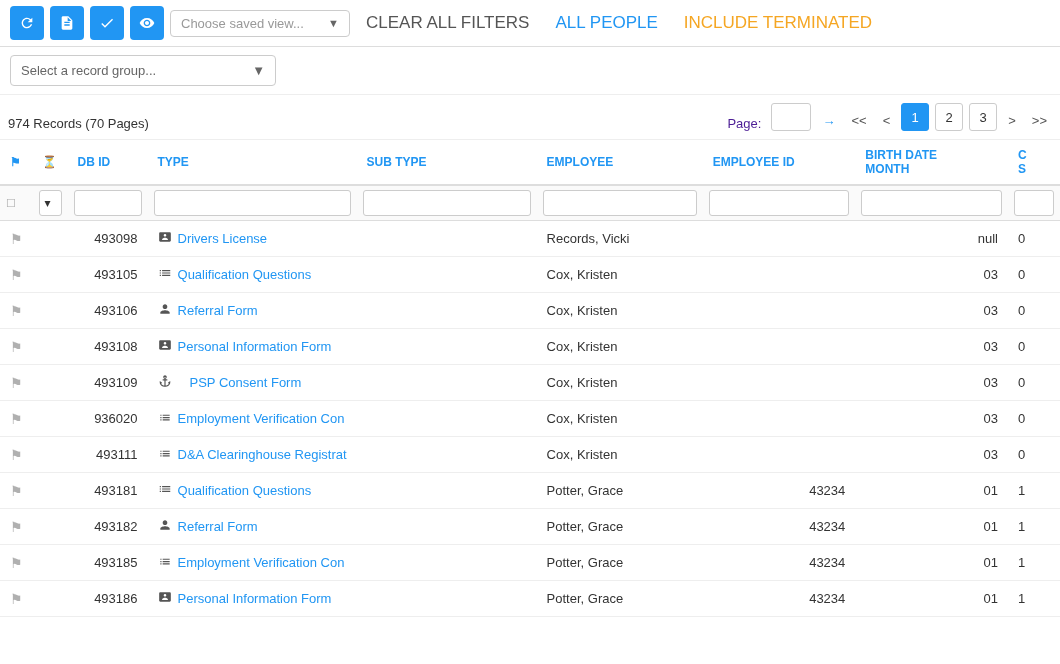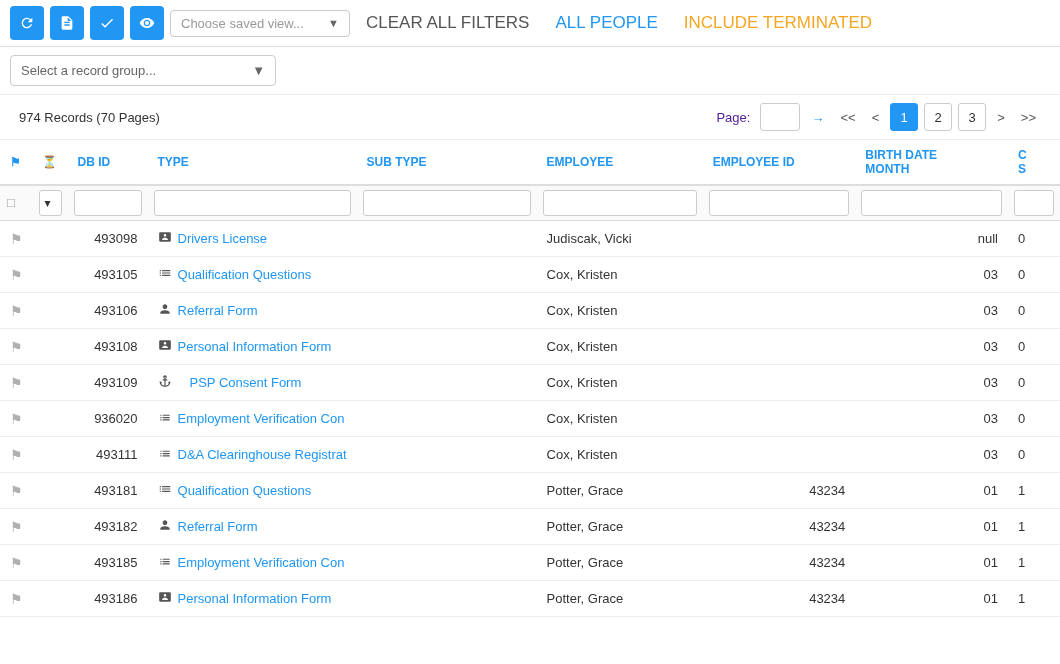--- a/index.html
+++ b/index.html
@@ -58,22 +58,22 @@
       width: 266px;
       cursor: pointer;
       color: #666;
       font-size: 13px;
       justify-content: space-between;
       background: #fff;
     }
 
     
     .pagination-row {
-      display: flex; align-items: center;
-      padding: 8px 19px;
+      display: flex; align-items: flex-end;
+      padding: 8px 8px;
       border-bottom: 1px solid #eee;
       gap: 6px;
       font-size: 13px;
     }
     .pagination-row .records-label { color: #333; font-size: 13px; flex: 1; }
     .pagination-row .page-label { margin-right: 4px; color: #4c1d95; }
     .page-input {
       width: 40px; height: 28px;
       border: 1px solid #ccc; border-radius: 3px;
       text-align: center; font-size: 13px;
@@ -277,21 +277,21 @@
     <td class="col-dbid">493098</td>
     <td class="col-type">
       <div style="display:flex;align-items:center;gap:6px;">
         <span class="type-icon"><svg width="14" height="14" viewBox="0 0 24 24" fill="#555">
                   <path d="M20 4H4c-1.1 0-2 .9-2 2v12c0 1.1.9 2 2 2h16c1.1 0 2-.9 2-2V6c0-1.1-.9-2-2-2zm-8 2.75c1.24 0 2.25 1.01 2.25 2.25S13.24 11.25 12 11.25 9.75 10.24 9.75 9s1.01-2.25 2.25-2.25zM17 17H7v-.75c0-1.99 3.33-3 5-3s5 1.01 5 3V17z"></path>
                 </svg></span>
         <a class="link-text">Drivers License</a>
       </div>
     </td>
     <td class="col-subtype"></td>
-    <td class="col-employee">Judiscak, Vicki</td>
+    <td class="col-employee">Records, Vicki</td>
     <td class="col-empid"></td>
     <td class="col-birthmonth">null</td>
     <td class="col-extra">0</td>
   </tr>
         <tr>
     <td class="col-flag">
       <span class="flag-icon">⚑</span>
     </td>
     <td class="col-actions"></td>
     <td class="col-dbid">493105</td>

